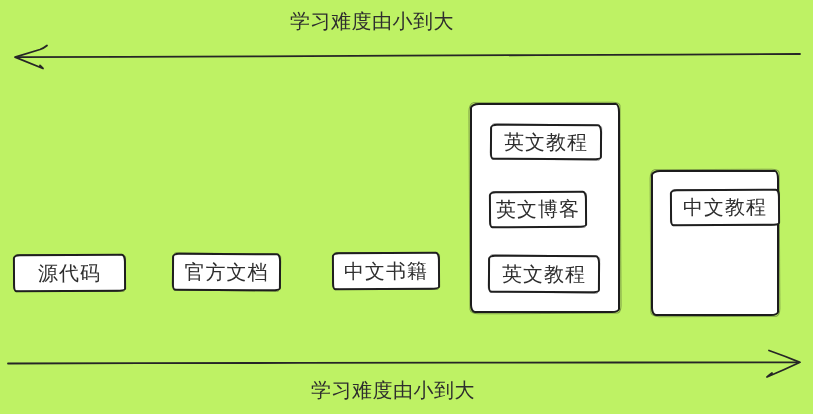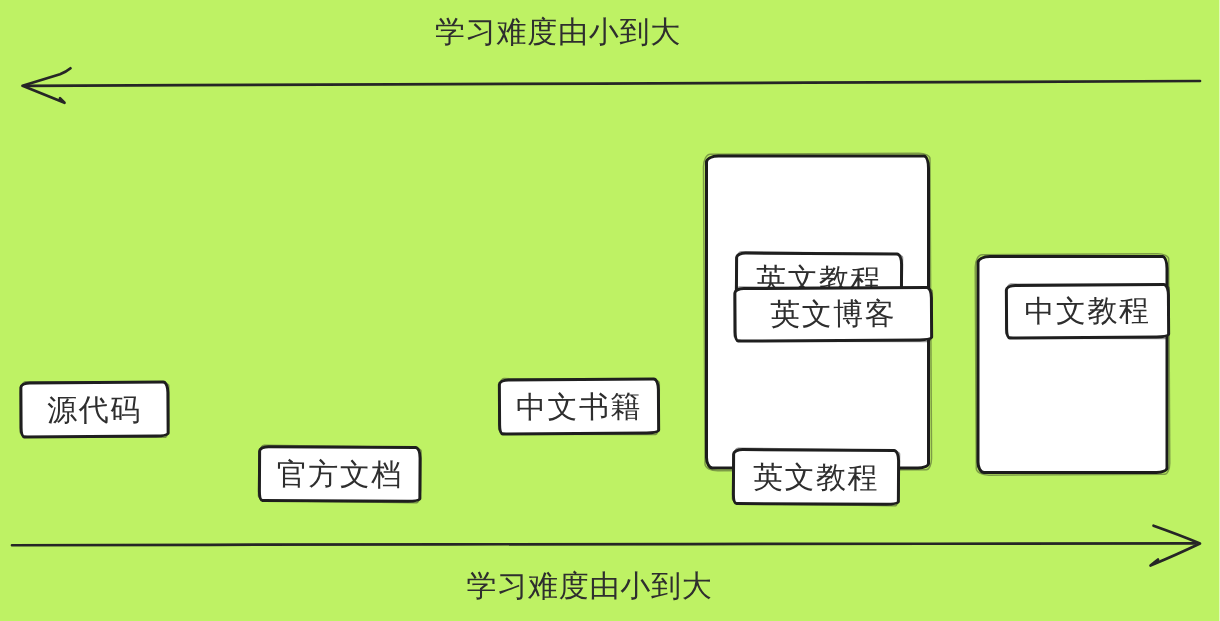--- a/index.html
+++ b/index.html
@@ -57,21 +57,21 @@
   .sketch-box::before {
     content: "";
     position: absolute;
     inset: -2px;
     border: 1px solid rgba(31,31,31,0.45);
     border-radius: 4px 9px 3px 8px / 8px 3px 9px 4px;
     transform: rotate(0.45deg);
     pointer-events: none;
   }
   .r-neg { transform: rotate(-0.35deg); }
-  .r-pos { transform: rotate(0.3deg); margin-top: 44px; }
+  .r-pos { transform: rotate(0.3deg); }
 
   .sketch-group {
     position: absolute;
     box-sizing: border-box;
     border: 2.4px solid #1c1c1c;
     border-radius: 9px 4px 8px 5px / 5px 9px 4px 8px;
     background: #ffffff;
   }
   .sketch-group::before {
     content: "";
@@ -97,37 +97,37 @@
       <path d="M 800 54 L 676 54.6 L 538 55.1 L 400 55.7 L 262 56.3 L 124 56.8 L 17 57.2"></path>
       <path d="M 47 45.5 Q 44 48 40 49.5 Q 27 53.5 15 57.2 Q 28 62.5 43 68.5 Q 41 66.5 40 65.5"></path>
     </g>
 
     <g>
       <path d="M 8 363.5 L 140 363.2 L 300 362.9 L 460 362.7 L 620 362.5 L 797 362.3"></path>
       <path d="M 769 350.5 Q 786 356.5 800 362.3 Q 785 369.5 767 377 Q 770 374.5 772 373"></path>
     </g>
   </svg>
 
-  <div class="sketch-box r-neg" style="left:13px; top:254px; width:100px; height:38px;">
+  <div class="sketch-box r-neg" style="left:13px; top:254px; width:113px; height:38px;">
     <span>源代码</span>
   </div>
 
   <div class="sketch-box r-pos" style="left:172px; top:253px; width:109px; height:38px;">
     <span>官方文档</span>
   </div>
 
   <div class="sketch-box r-neg" style="left:332px; top:252px; width:108px; height:38px;">
     <span>中文书籍</span>
   </div>
 
   <div class="sketch-group" style="left:470px; top:103px; width:150px; height:210px;">
     <div class="sketch-box r-pos" style="left:18px; top:19px; width:112px; height:36px;">
       <span>英文教程</span>
     </div>
-    <div class="sketch-box r-neg" style="left:17px; top:86px; width:133px; height:37px;">
+    <div class="sketch-box r-neg" style="left:17px; top:86px; width:98px; height:37px;">
       <span>英文博客</span>
     </div>
     <div class="sketch-box r-pos" style="left:16px; top:150px; width:112px; height:38px;">
       <span>英文教程</span>
     </div>
   </div>
 
   <div class="sketch-group" style="left:651px; top:170px; width:128px; height:146px;">
     <div class="sketch-box r-neg" style="left:17px; top:17px; width:110px; height:37px;">
       <span>中文教程</span>

